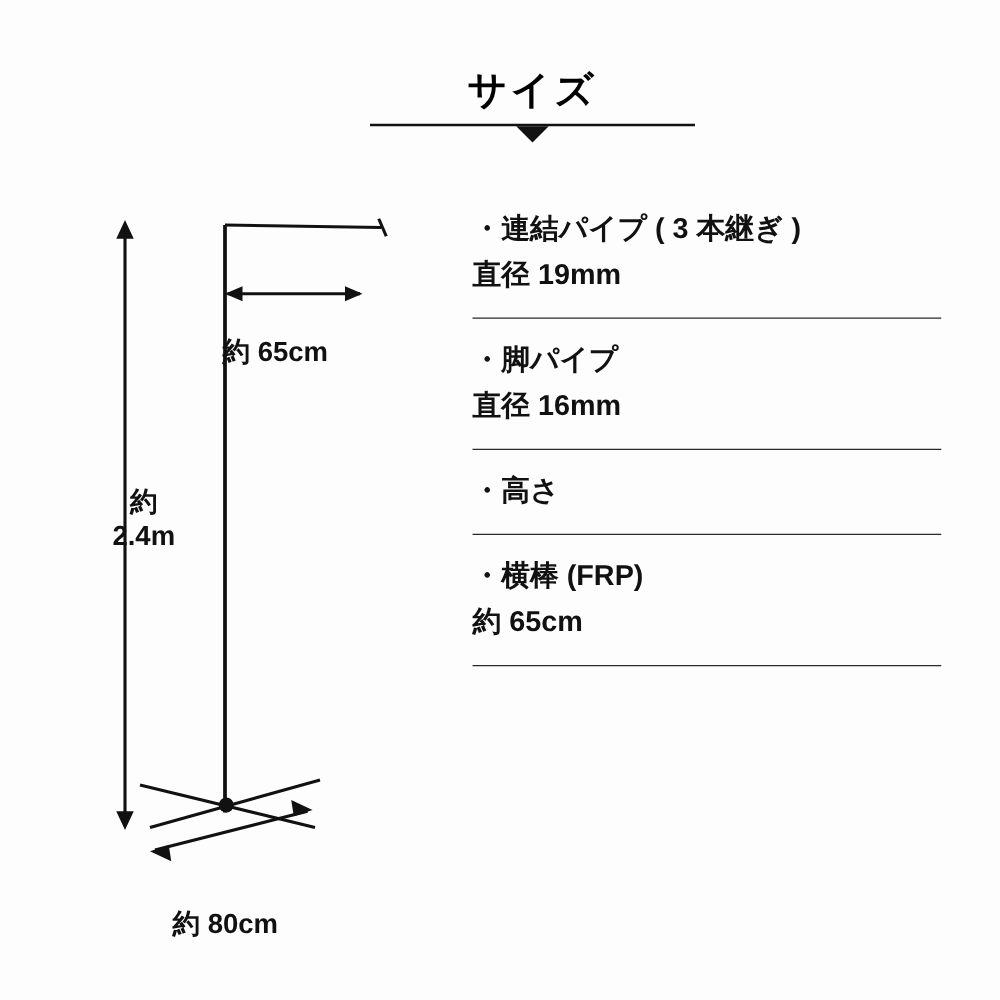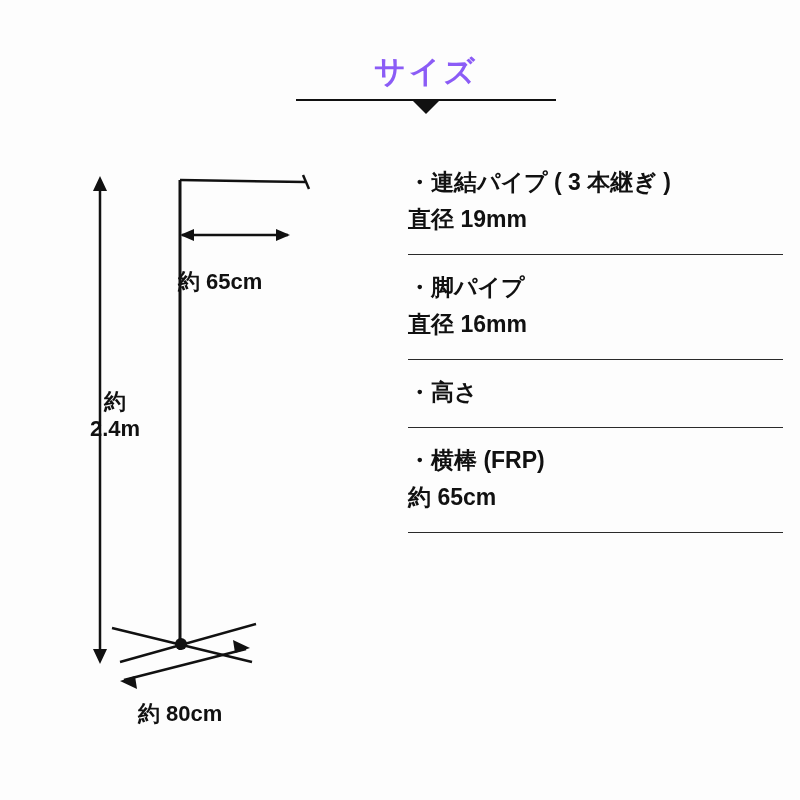--- a/index.html
+++ b/index.html
@@ -26,21 +26,21 @@
     position: absolute;
     left: 296px;
     top: 52px;
     width: 260px;
     text-align: center;
   }
   .header-title {
     font-size: 31px;
     font-weight: bold;
     letter-spacing: 3px;
-    color: #8b5cf6;
+    color: #000000;
     line-height: 40px;
     text-align: center;
   }
   .header-rule {
     width: 260px;
     height: 2px;
     background: #111;
     margin-top: 7px;
   }
   .header-caret {
@@ -66,26 +66,26 @@
   .dim-label {
     position: absolute;
     font-size: 22px;
     font-weight: bold;
     color: #111;
     line-height: 27px;
     white-space: nowrap;
   }
   .lbl-65 { left: 118px; top: 118px; }
   .lbl-24 { left: 20px; top: 238px; text-align: center; width: 70px; }
-  .lbl-80 { left: 78px; top: 550px; }
+  .lbl-80 { left: 78px; top: 575px; }
 
   
   .specs {
     position: absolute;
-    left: 408px;
+    left: 378px;
     top: 160px;
     width: 375px;
   }
   .spec-item {
     padding: 14px 0 16px 0;
     border-bottom: 1px solid #2a2a2a;
   }
   .spec-item:first-child {
     padding-top: 4px;
   }

